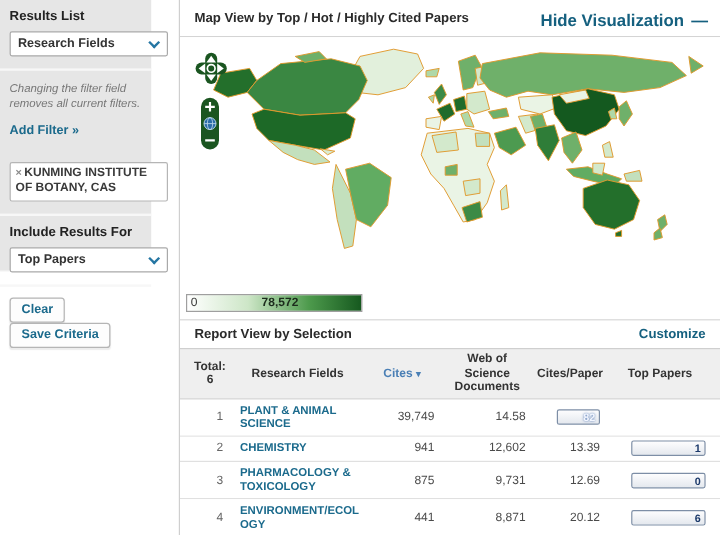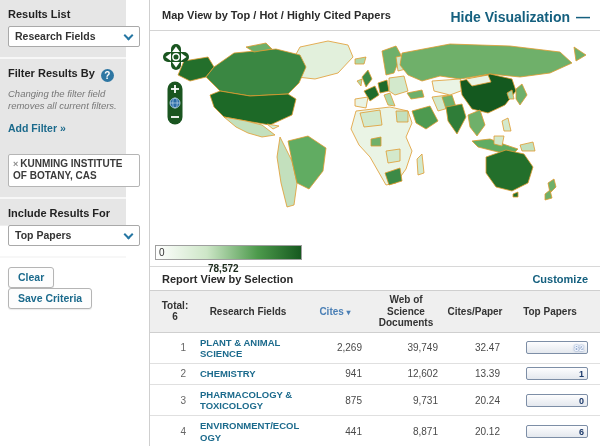--- a/index.html
+++ b/index.html
@@ -40,21 +40,21 @@
   .hide-link .dash { margin-left:6px; font-weight:bold; }
   
   .mapwrap { position:relative; height:236px; border-bottom:1px solid #d8d8d8; background:#fff; }
   .mapsvg { position:absolute; left:0; top:2px; }
   .pan-ctl { position:absolute; left:12px; top:12px; }
   .zoom-ctl { position:absolute; left:17px; top:50px; }
   .legend { position:absolute; left:5px; bottom:6px; width:147px; height:15px;
     border:1px solid #9f9f9f;
     background:linear-gradient(to right,#ffffff,#cde6c7 35%,#4d9a4c 70%,#16591f); }
   .legend .lmin { position:absolute; left:3px; top:1px; font-size:10px; color:#333; }
-  .legend .lmax { position:absolute; left:52px; top:1px; font-size:10px; font-weight:bold; color:#1c2b1c;margin-top:16px; }
+  .legend .lmax { position:absolute; left:62px; top:1px; font-size:10px; font-weight:bold; color:#1c2b1c; }
   
   .report-header { height:23px; position:relative; }
   .report-title { position:absolute; left:12px; top:6px; font-size:11px; font-weight:bold; color:#2b2b2b; }
   .customize-link { position:absolute; right:12px; top:6px; font-size:11px; font-weight:bold; color:#15607f; cursor:pointer; }
   .grid { display:grid; grid-template-columns:38px 108px 66px 76px 62px 1fr;
     padding:0 6px 0 6px; }
   .thead { background:#efefef; border-top:1px solid #cfcfcf; border-bottom:1px solid #cfcfcf; }
   .th { font-size:10px; font-weight:bold; color:#333; text-align:center;
     padding:3px 2px; line-height:1.15; align-self:center; }
   .th.cites { color:#4a7fb5; cursor:pointer; }
@@ -79,24 +79,20 @@
 
 <div class="sidebar">
   <div class="sb-section">
     <div class="sb-label">Results List</div>
     <div class="selectbox">
       <span>Research Fields</span>
       <span class="chev"></span>
     </div>
   </div>
   <div class="sb-section">
-    <div class="sb-label">
-      <span>Filter Results By</span>
-      <span class="help-badge">?</span>
-    </div>
     <div class="sb-note">Changing the filter field removes all current filters.</div>
     <a class="sb-link">Add Filter »</a>
     <div class="chipbox">
       <div class="chip">
         <span class="x">×</span><span>KUNMING INSTITUTE OF BOTANY, CAS</span>
       </div>
     </div>
   </div>
   <div class="sb-section">
     <div class="sb-label">Include Results For</div>
@@ -253,23 +249,22 @@
         <span class="tri">▾</span>
       </div>
       <div class="th">Web of Science Documents</div>
       <div class="th">Cites/Paper</div>
       <div class="th">Top Papers</div>
     </div>
 
     <div class="grid row">
       <div class="cell rank">1</div>
       <div class="cell field">PLANT &amp; ANIMAL SCIENCE</div>
-      <div class="cell num">2,269</div>
       <div class="cell num">39,749</div>
-      <div class="cell num">32.47</div>
+      <div class="cell num">14.58</div>
       <div class="barcell">
           <div class="bar full">
         <div class="fill" style="width: 100%;"></div>
         <span class="val">82</span>
       </div>
         </div>
     </div>
 
     <div class="grid row">
       <div class="cell rank">2</div>
@@ -283,21 +278,21 @@
         <span class="val">1</span>
       </div>
         </div>
     </div>
 
     <div class="grid row">
       <div class="cell rank">3</div>
       <div class="cell field">PHARMACOLOGY &amp; TOXICOLOGY</div>
       <div class="cell num">875</div>
       <div class="cell num">9,731</div>
-      <div class="cell num">20.24</div>
+      <div class="cell num">12.69</div>
       <div class="barcell">
           <div class="bar">
         <div class="fill" style="width: 2%;"></div>
         <span class="val">0</span>
       </div>
         </div>
     </div>
 
     <div class="grid row">
       <div class="cell rank">4</div>

